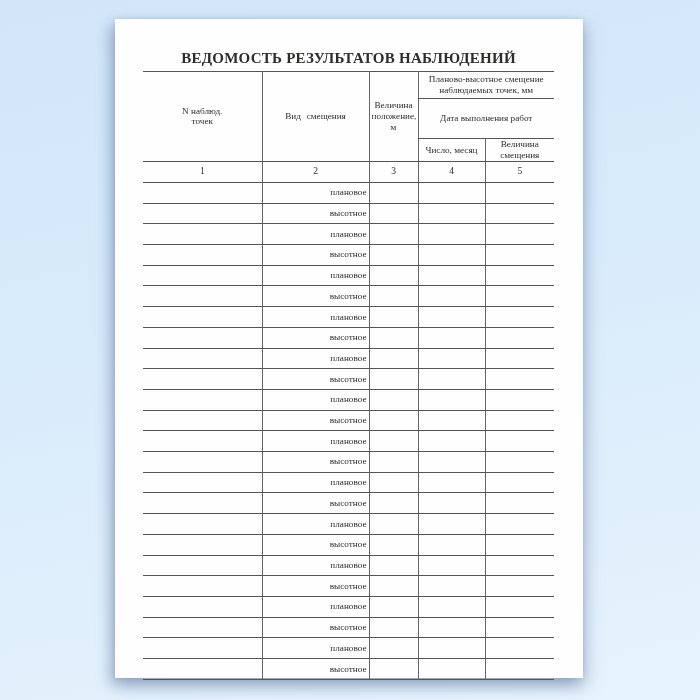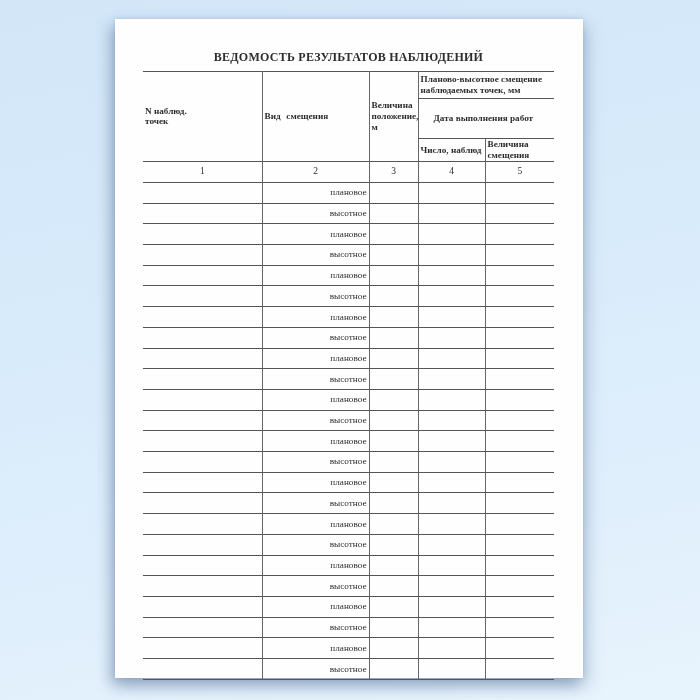--- a/index.html
+++ b/index.html
@@ -20,21 +20,21 @@
     position:absolute;
     left:115px;top:19px;
     width:468px;height:659px;
     background:var(--page);
     box-shadow:-5px 7px 13px rgba(96,122,158,.48), 5px 7px 15px rgba(108,134,168,.34), 0 0 4px rgba(120,145,175,.25);
   }
   .doc-title{
     position:absolute;
     left:28px;top:31px;width:411px;
     text-align:center;
-    font-size:12px;
+    font-size:15px;
     font-weight:bold;
     letter-spacing:.25px;
     color:var(--ink);
     white-space:nowrap;
   }
   table.sheet{
     position:absolute;
     left:28px;top:52px;
     width:411px;
     table-layout:fixed;
@@ -50,21 +50,21 @@
   th,td{
     border-bottom:1.5px solid var(--line-h);
     font-weight:normal;
     vertical-align:middle;
     font-size:9.2px;
     line-height:1.18;
     padding:0 2px;
     overflow:hidden;
   }
   .bl{border-left:1px solid var(--line-v);}
-  thead th{text-align:left;white-space:pre-line;font-weight:bold;}
+  thead th{text-align:center;white-space:pre-line;}
   tr.hdr-a th{height:27px;}
   tr.hdr-b th{height:12px;line-height:1;padding:15px;}
   tr.hdr-c th{height:20px;}
   th.vid-hdr{word-spacing:3.5px;}
   tr.num-row td{
     height:21px;
     text-align:center;
     font-size:9.5px;
   }
   tr.data-row td{height:20.71px;}
@@ -97,21 +97,21 @@
           <th rowspan="3" class="bl">Величина
 положение,
 м</th>
           <th colspan="2" class="bl">Планово-высотное смещение
 наблюдаемых точек, мм</th>
         </tr>
         <tr class="hdr-b">
           <th colspan="2" class="bl">Дата выполнения работ</th>
         </tr>
         <tr class="hdr-c">
-          <th class="bl">Число, наблюд</th>
+          <th class="bl">Число, месяц</th>
           <th class="bl">Величина
 смещения</th>
         </tr>
         <tr class="num-row">
           <td>1</td>
           <td class="bl">2</td>
           <td class="bl">3</td>
           <td class="bl">4</td>
           <td class="bl">5</td>
         </tr>

